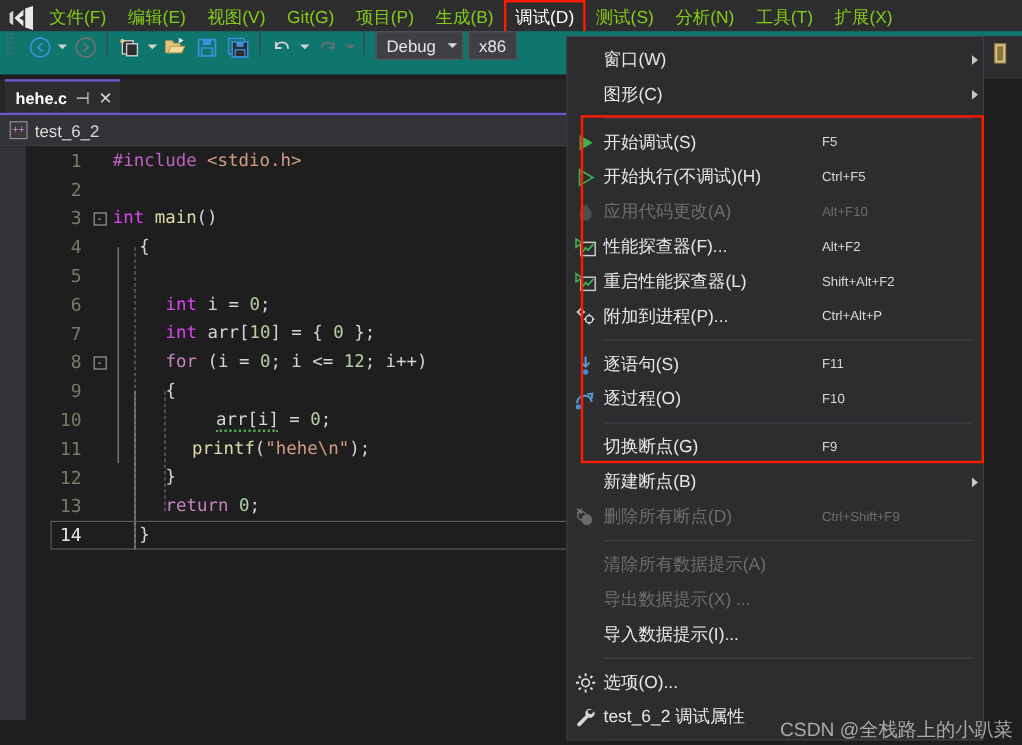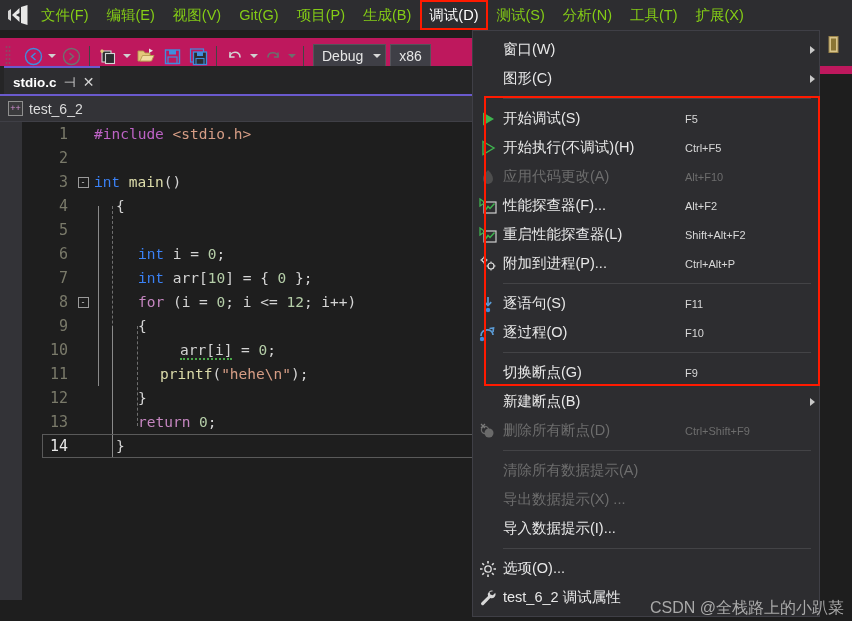--- a/index.html
+++ b/index.html
@@ -22,22 +22,22 @@
     color: #84cc16; font-size: 14.5px; line-height: 30px; white-space: nowrap;
   }
   .menubar-item.active {
     color: #ffffff;
     outline: 2px solid #ff1a00; outline-offset: -2px;
     background: #2d2d30;
   }
 
   
   .toolbar {
-    position: absolute; left:0; top:38px; width: 852px; height: 36px;
-    background: #be185d; display:flex; align-items:center; gap:0;
+    position: absolute; left:0; top:26px; width: 852px; height: 36px;
+    background: #0f766e; display:flex; gap:0;
   }
   .tb-grip { width: 12px; height: 22px; margin: 0 3px 0 5px; opacity:.6;}
   .tb-btn { width: 26px; height: 26px; display:flex; align-items:center; justify-content:center;}
   .tb-caret { width: 12px; height: 26px; display:flex; align-items:center; justify-content:center; }
   .tb-caret i {
     width:0;height:0;border-left:4px solid transparent;border-right:4px solid transparent;
     border-top:4px solid #d0d0d0; display:block;
   }
   .tb-caret.dim i { border-top-color:#6d6d6d; }
   .tb-sep { width:1px; height:20px; background:#444; margin:0 5px; }
@@ -87,21 +87,21 @@
   .fold-box {
     width:11px;height:11px;border:1px solid #9a9a9a; color:#cfcfcf; font-size:9px;
     display:flex;align-items:center;justify-content:center;line-height:1; background:#1e1e1e;
   }
   .code {
     font-family:"DejaVu Sans Mono", monospace; font-size:14.5px; white-space:pre;
     color:#d4d4d4; letter-spacing:0px;
   }
   .k-pre   { color:#bd63c5; }   
   .k-str   { color:#d69d85; }   
-  .k-type  { color:#3b82f6;font-family:Liberation Mono, monospace; }   
+  .k-type  { color:#d946ef; }   
   .k-fn    { color:#dcdcaa; }   
   .k-num   { color:#b5cea8; }
   .k-kw    { color:#c586c0; }
   .k-punct { color:#d4d4d4; }
   .squiggle { border-bottom: 2px dotted #4aa84a; margin-left: 20px; }
 
   .vline { position:absolute; width:0; border-left:1px dashed #6f6f6f; }
   .vline.solid { border-left:1px solid #8a8a8a; }
   .cur-line-box {
     position:absolute; left:42px; right:0; height:24px; border:1px solid #5a5a5a;
@@ -280,21 +280,21 @@
     <div style="position:absolute;left:6px;top:5px;">
       <svg width="16" height="20" viewBox="0 0 16 20">
         <rect x="3" y="1.5" width="9" height="16" fill="#d8c48a" stroke="#9c854c" stroke-width="1"></rect>
         <rect x="5" y="3.5" width="5" height="12" fill="#8a7534"></rect>
       </svg>
     </div>
   </div>
 
   <div class="tabstrip">
     <div class="tab">
-      <span>stdio.c</span>
+      <span>hehe.c</span>
       <span class="pin">⊣</span>
       <span class="x">✕</span>
     </div>
     <div class="tab-underline"></div>
   </div>
 
   <div class="navbar">
     <span class="cppicon">++</span>
     <span class="nbtext">test_6_2</span>
   </div>

